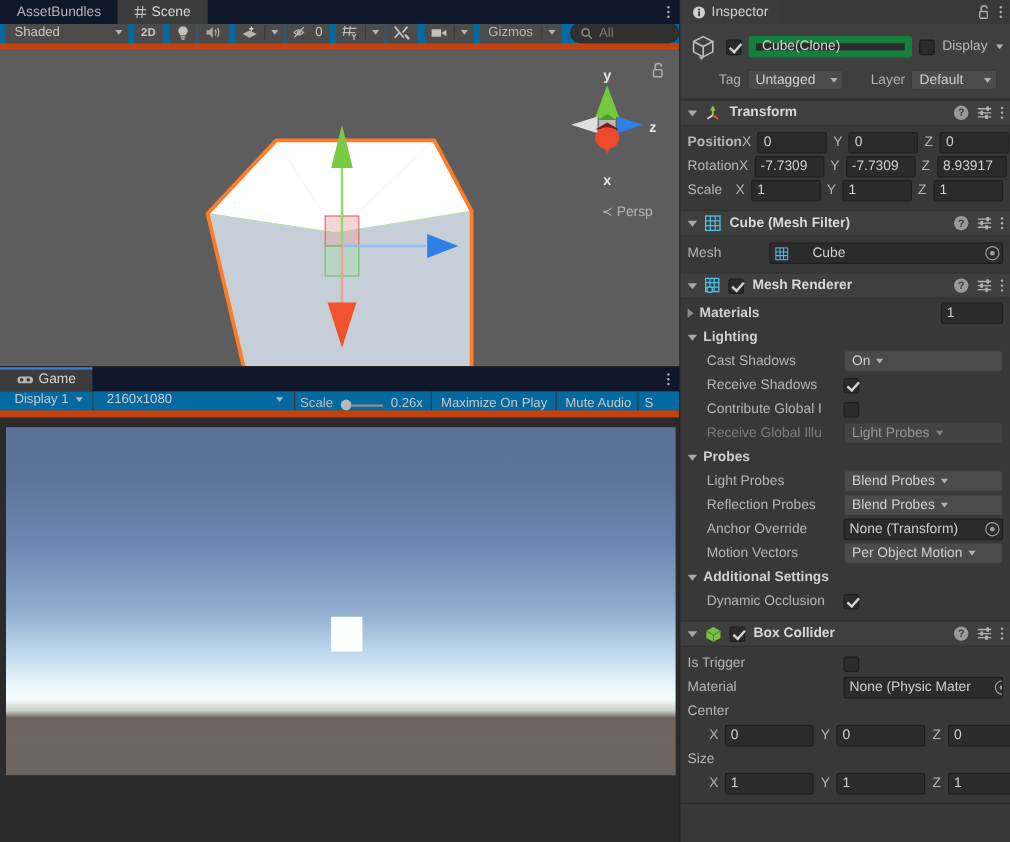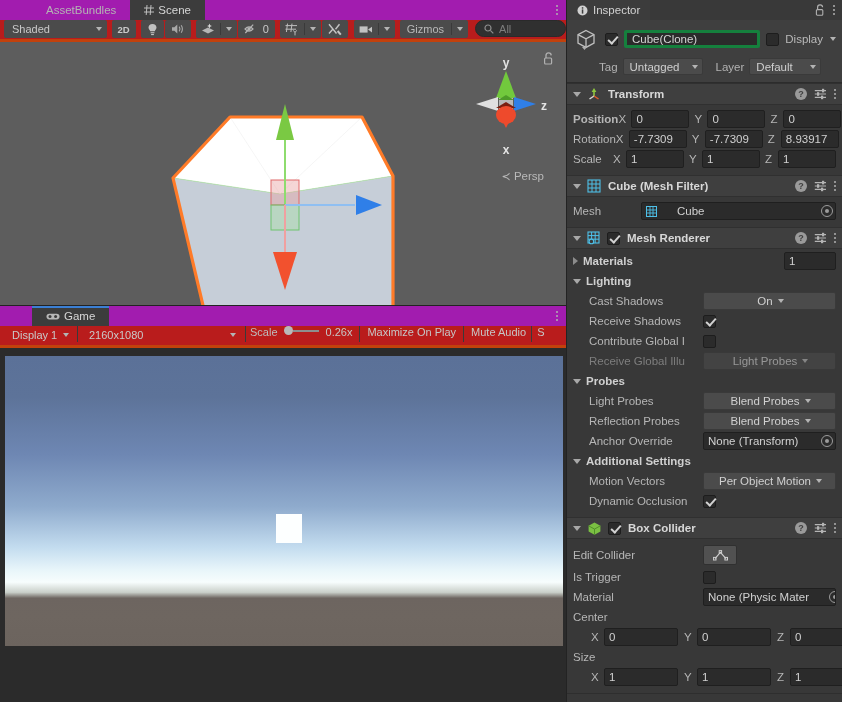--- a/index.html
+++ b/index.html
@@ -12,43 +12,43 @@
     overflow: hidden;
     position: relative;
   }
   .app { display: flex; width: 842px; height: 702px; }
 
   
   .left-col { width: 566px; height: 702px; display: flex; flex-direction: column; background: #383838; }
 
   
   .tabbar {
-    height: 20px; background: #a21caf; display: flex; align-items: flex-start;
-    position: relative; flex: 0 0 20px; padding-left: 32px;
+    height: 20px; background: #0f172a; display: flex; align-items: flex-start;
+    position: relative; flex: 0 0 20px;
   }
   .tab {
     height: 20px; display: flex; align-items: center; gap: 4px;
     padding: 0 14px; font-size: 11.5px; color: #b4b4b4;
     background: transparent; border: none; position: relative;
   }
   .tab.active { background: #3c3c3c; color: #d6d6d6; }
   .tab.active.accent::before {
     content: ""; position: absolute; left: 0; right: 0; top: 0; height: 2px; background: #3b7fd4;
   }
   .tabbar-menu {
     margin-left: auto; width: 18px; height: 20px;
     display: flex; align-items: center; justify-content: center;
   }
   .kebab { display: flex; flex-direction: column; gap: 2px; }
   .kebab i { width: 2px; height: 2px; background: #b0b0b0; border-radius: 50%; display: block; }
 
   
   .toolbar {
-    height: 22px; background: #b91c1c; display: flex; align-items: flex-start;
-    flex: 0 0 22px; border-bottom: 3px solid #c2410c;
+    height: 22px; background: #0369a1; display: flex; align-items: flex-end;
+    flex: 0 0 22px; border-bottom: 6px solid #c2410c;
   }
   .tb-btn {
     height: 18px; display: flex; align-items: center; justify-content: center;
     gap: 3px; padding: 0 6px; background: #4b4b4b; color: #c9c9c9;
     border-radius: 2px; font-size: 11px; margin-right: 1px;
   }
   .tb-dd {
     height: 18px; display: flex; align-items: center; justify-content: space-between;
     padding: 0 5px 0 8px; background: #4b4b4b; color: #c9c9c9;
     border-radius: 2px; font-size: 11px;
@@ -97,21 +97,21 @@
     background: #3f3f3f; padding: 6px 6px 7px 6px; border-bottom: 1px solid #2c2c2c;
   }
   .insp-head-row1 { display: flex; align-items: center; gap: 6px; }
   .go-icon { width: 26px; height: 26px; display: flex; align-items: center; justify-content: center; position: relative; }
   .cb { width: 13px; height: 13px; background: #2b2b2b; border: 1px solid #1d1d1d; border-radius: 2px; position: relative; flex: 0 0 13px; }
   .cb.on::after {
     content: ""; position: absolute; left: 3.5px; top: 0.5px; width: 4px; height: 8px;
     border: solid #d2d2d2; border-width: 0 2px 2px 0; transform: rotate(42deg);
   }
   .name-field {
-    flex: 1 1 auto; height: 18px; background: #2b2b2b; border: 3px solid #15803d;
+    flex: 1 1 auto; height: 18px; background: #2b2b2b; border: 6px solid #15803d;
     border-radius: 2px; display: flex; align-items: center; padding: 0 5px;
     color: #d4d4d4; font-size: 11.5px;
   }
   .static-lbl { color: #b9b9b9; font-size: 11.5px; }
   .insp-head-row2 { display: flex; align-items: center; gap: 5px; margin-top: 6px; padding-left: 26px; }
   .mini-lbl { color: #b2b2b2; font-size: 11.5px; }
   .mini-dd {
     height: 17px; background: #4b4b4b; border-radius: 2px; display: flex;
     align-items: center; justify-content: space-between; padding: 0 4px 0 6px;
     color: #cfcfcf; font-size: 11.5px; border: 1px solid #3a3a3a;
@@ -141,21 +141,21 @@
   .row-lbl { color: #b6b6b6; font-size: 11.5px; }
   .field {
     height: 18px; background: #2b2b2b; border: 1px solid #1f1f1f; border-radius: 2px;
     display: flex; align-items: center; padding: 0 4px; color: #d1d1d1; font-size: 11.5px;
     overflow: hidden; white-space: nowrap;
   }
   .vec-row { display: flex; align-items: center; gap: 0; }
   .axis { color: #b6b6b6; font-size: 11.5px; width: 13px; text-align: left; flex: 0 0 13px; }
   .dropdown {
     height: 18px; background: #4b4b4b; border: 1px solid #3a3a3a; border-radius: 2px;
-    display: flex; align-items: center; justify-content: center; padding: 0 4px 0 6px;
+    display: flex; align-items: center; justify-content: flex-start; padding: 0 4px 0 6px;
     color: #d0d0d0; font-size: 11.5px; overflow: hidden; white-space: nowrap;
   }
   .objfield {
     height: 18px; background: #2b2b2b; border: 1px solid #1f1f1f; border-radius: 2px;
     display: flex; align-items: center; padding: 0 2px 0 4px; gap: 20px;
     color: #d1d1d1; font-size: 11.5px; overflow: hidden; white-space: nowrap;
   }
   .obj-dot {
     width: 12px; height: 12px; border-radius: 50%; border: 1.5px solid #9c9c9c;
     margin-left: auto; flex: 0 0 12px; position: relative;
@@ -456,21 +456,21 @@
         <span class="cb"></span>
         <span class="static-lbl">Display</span>
         <span class="caret" style="margin-left:1px;"></span>
       </div>
       <div class="insp-head-row2">
         <span class="mini-lbl">Tag</span>
         <span class="mini-dd" style="width:80px;">
           <span>Untagged</span>
           <span class="caret"></span>
         </span>
-        <span class="mini-lbl" style="margin-left:8px;">Layer</span>
+        <span class="mini-lbl" style="margin-left:18px;">Layer</span>
         <span class="mini-dd" style="width:72px;">
           <span>Default</span>
           <span class="caret"></span>
         </span>
       </div>
     </div>
 
     <div class="insp-body">
 
       <div class="comp-head">
@@ -683,29 +683,29 @@
         </div>
         <div class="row">
           <span class="row-lbl" style="width:130px;padding-left:16px;">Anchor Override</span>
           <span class="objfield" style="flex:1;">
             <span>None (Transform)</span>
             <span class="obj-dot"></span>
           </span>
         </div>
 
         <div class="row">
-          <span class="foldout"></span>
-          <span class="sub-head" style="margin-left:4px;">Additional Settings</span>
-        </div>
-        <div class="row">
           <span class="row-lbl" style="width:130px;padding-left:16px;">Motion Vectors</span>
           <span class="dropdown" style="flex:1;">
             <span>Per Object Motion</span>
             <span class="caret"></span>
           </span>
+        </div>
+        <div class="row">
+          <span class="foldout"></span>
+          <span class="sub-head" style="margin-left:4px;">Additional Settings</span>
         </div>
         <div class="row">
           <span class="row-lbl" style="width:130px;padding-left:16px;overflow:hidden;white-space:nowrap;">Dynamic Occlusion</span>
           <span class="cb on"></span>
         </div>
       </div>
 
       <div class="comp-head">
         <span class="foldout"></span>
         <span>
@@ -728,31 +728,20 @@
             </svg>
           </span>
           <span class="kebab">
               <i></i>
               <i></i>
               <i></i>
             </span>
         </span>
       </div>
       <div class="comp-body">
-        <div class="row" style="min-height:24px;">
-          <span class="row-lbl" style="width:130px;">Edit Collider</span>
-          <span class="edit-collider-btn">
-            <svg class="icon-svg" width="15" height="11" viewBox="0 0 15 11">
-              <path d="M2 8.6 L7.4 2.4 L13 8.6" fill="none" stroke="#cfcfcf" stroke-width="1.1"></path>
-              <rect x="0.4" y="7.4" width="2.6" height="2.6" fill="none" stroke="#cfcfcf" stroke-width="1"></rect>
-              <rect x="11.9" y="7.4" width="2.6" height="2.6" fill="none" stroke="#cfcfcf" stroke-width="1"></rect>
-              <rect x="6.2" y="0.6" width="2.4" height="2.4" fill="none" stroke="#cfcfcf" stroke-width="1"></rect>
-            </svg>
-          </span>
-        </div>
         <div class="row">
           <span class="row-lbl" style="width:130px;">Is Trigger</span>
           <span class="cb"></span>
         </div>
         <div class="row">
           <span class="row-lbl" style="width:130px;">Material</span>
           <span class="objfield" style="flex:1;">
             <span>None (Physic Mater</span>
             <span class="obj-dot"></span>
           </span>

